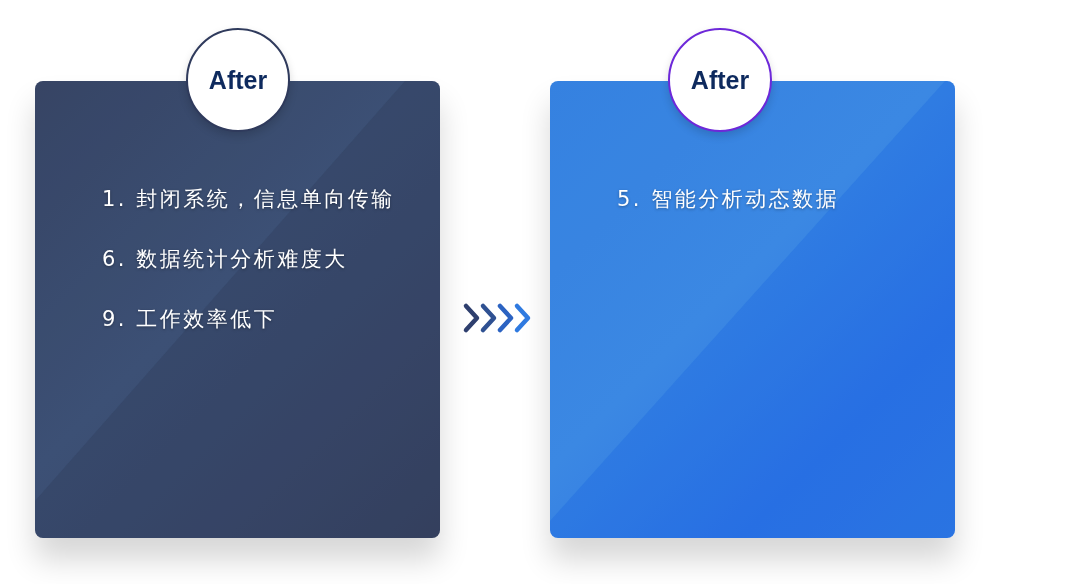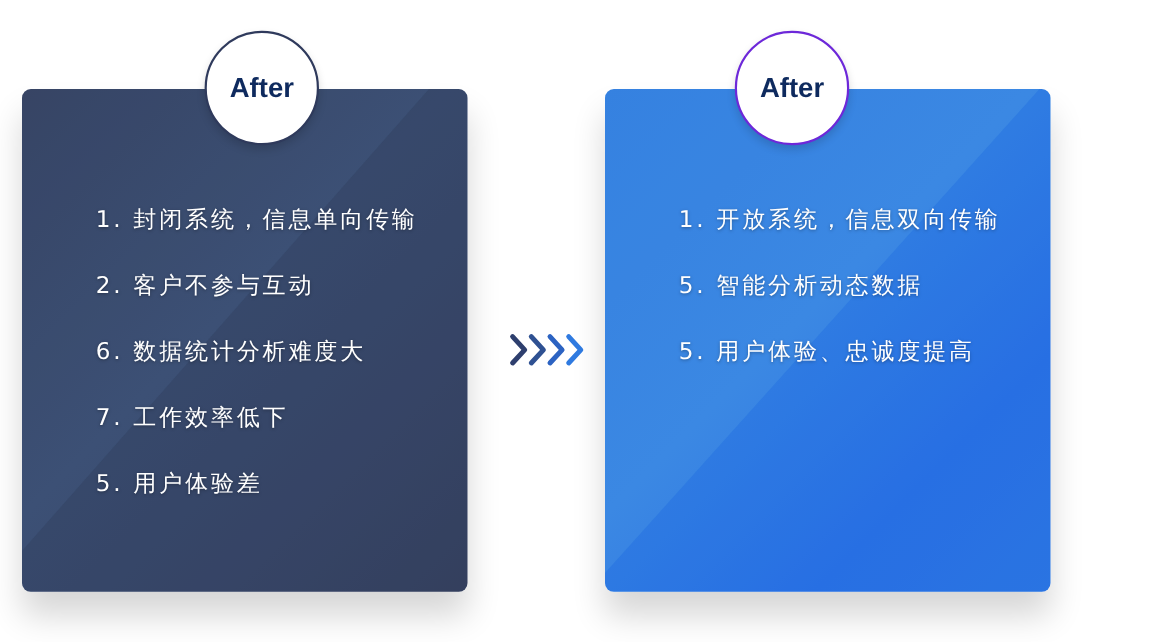--- a/index.html
+++ b/index.html
@@ -4,21 +4,21 @@
 <style>
   html, body { margin: 0; padding: 0; }
   body {
     width: 1067px; height: 584px; background: #ffffff; position: relative; overflow: hidden;
     font-family: "DejaVu Sans", "Liberation Sans", sans-serif;
   }
   .card {
     position: absolute; top: 81px; width: 405px; height: 457px; border-radius: 8px; overflow: hidden;
     box-shadow: 0 22px 30px rgba(0,0,0,0.16);
   }
-  .card.before { left: 20px; background: linear-gradient(135deg, #35405f 0%, #3b4e72 45%, #394769 75%, #36405e 100%); }
+  .card.before { left: 35px; background: linear-gradient(135deg, #35405f 0%, #3b4e72 45%, #394769 75%, #36405e 100%); }
   .card.after { left: 550px; background: linear-gradient(135deg, #2f7ddf 0%, #3585e3 45%, #2a73e4 75%, #2e7ae3 100%); }
   .card ul { list-style: none; margin: 0; padding: 0; position: absolute; left: 67px; top: 104px; }
   .card li {
     color: #ffffff; font-size: 21px; letter-spacing: 2.5px; height: 60px; line-height: 28px; white-space: nowrap;
     text-shadow: 0 1px 3px rgba(0,0,0,0.35);
   }
   .badge {
     position: absolute; top: 28px; width: 104px; height: 104px; border-radius: 50%; background: #ffffff;
     display: flex; align-items: center; justify-content: center; box-shadow: 0 4px 8px rgba(0,0,0,0.15);
     font-family: "Liberation Sans", sans-serif; font-weight: bold; font-size: 25px; color: #0e2a5e;
@@ -32,36 +32,32 @@
 <body>
 
 <div class="card before">
   <svg width="405" height="457" style="position:absolute;left:0;top:0">
     <polygon points="405,0 405,457 0,457 0,420 370,0" fill="rgba(50,62,95,0.35)"></polygon>
     <polygon points="0,0 370,0 0,420" fill="rgba(70,95,135,0.15)"></polygon>
     <polygon points="405,0 405,30 20,457 0,457" fill="rgba(0,0,0,0)"></polygon>
   </svg>
   <ul>
     <li>1. 封闭系统，信息单向传输</li>
-    <li>2. 客户不参与互动</li>
     <li>6. 数据统计分析难度大</li>
-    <li>7. 工作效率低下</li>
-    <li>5. 用户体验差</li>
+    <li>9. 工作效率低下</li>
   </ul>
 </div>
 
 <div class="card after">
   <svg width="405" height="457" style="position:absolute;left:0;top:0">
     <polygon points="405,0 405,457 0,457 0,440 395,0" fill="rgba(30,100,225,0.25)"></polygon>
     <polygon points="0,0 395,0 0,440" fill="rgba(255,255,255,0.03)"></polygon>
   </svg>
   <ul>
-    <li>1. 开放系统，信息双向传输</li>
     <li>5. 智能分析动态数据</li>
-    <li>5. 用户体验、忠诚度提高</li>
   </ul>
 </div>
 
 <div class="badge before">
   <span>After</span>
 </div>
 <div class="badge after">
   <span>After</span>
 </div>
 

